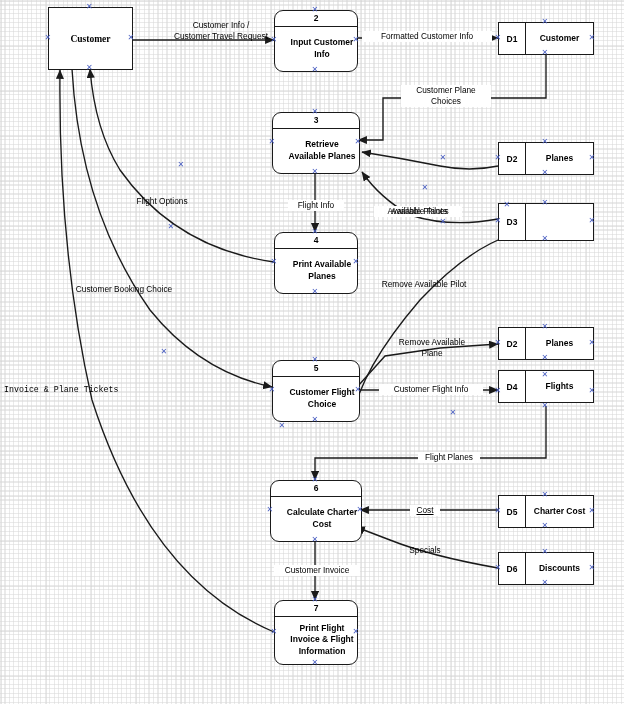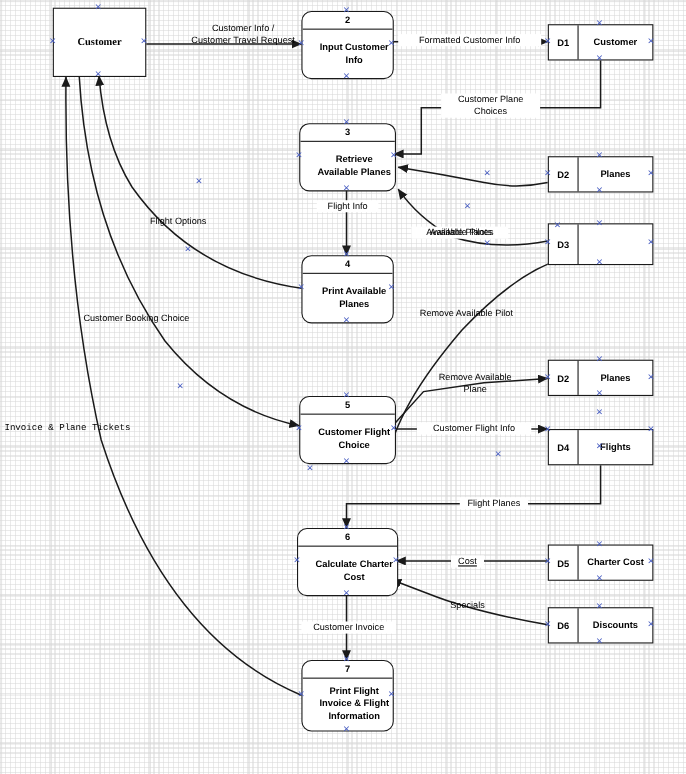--- a/index.html
+++ b/index.html
@@ -181,21 +181,21 @@
 
   <div class="store" style="left:498px;top:203px;width:94px;height:36px;">
     <div class="sid">D3</div>
   </div>
 
   <div class="store" style="left:498px;top:327px;width:94px;height:31px;">
     <div class="sid">D2</div>
     <div class="sname">Planes</div>
   </div>
 
-  <div class="store" style="left:498px;top:390px;width:94px;height:31px;">
+  <div class="store" style="left:498px;top:370px;width:94px;height:31px;">
     <div class="sid">D4</div>
     <div class="sname">Flights</div>
   </div>
 
   <div class="store" style="left:498px;top:495px;width:94px;height:31px;">
     <div class="sid">D5</div>
     <div class="sname">Charter Cost</div>
   </div>
 
   <div class="store" style="left:498px;top:552px;width:94px;height:31px;">
@@ -208,21 +208,21 @@
 
   <div class="flabel" style="left:362px;top:31px;width:130px;background:#fff;">Formatted Customer Info</div>
 
   <div class="flabel" style="left:401px;top:85px;width:90px;background:#fff;">Customer Plane
 Choices</div>
 
   <div class="flabel" style="left:374px;top:206px;width:88px;background:#fff;">Available Planes</div>
 
   <div class="flabel" style="left:377px;top:206px;width:84px;">Available Pilots</div>
 
-  <div class="flabel" style="left:288px;top:182px;width:56px;background:#fff;">Flight Info</div>
+  <div class="flabel" style="left:288px;top:200px;width:56px;background:#fff;">Flight Info</div>
 
   <div class="flabel" style="left:124px;top:196px;width:76px;">Flight Options</div>
 
   <div class="flabel" style="left:60px;top:284px;width:128px;">Customer Booking Choice</div>
 
   <div class="flabel" style="left:367px;top:279px;width:114px;">Remove Available Pilot</div>
 
   <div class="flabel" style="left:386px;top:337px;width:92px;">Remove Available
 Plane</div>
 

